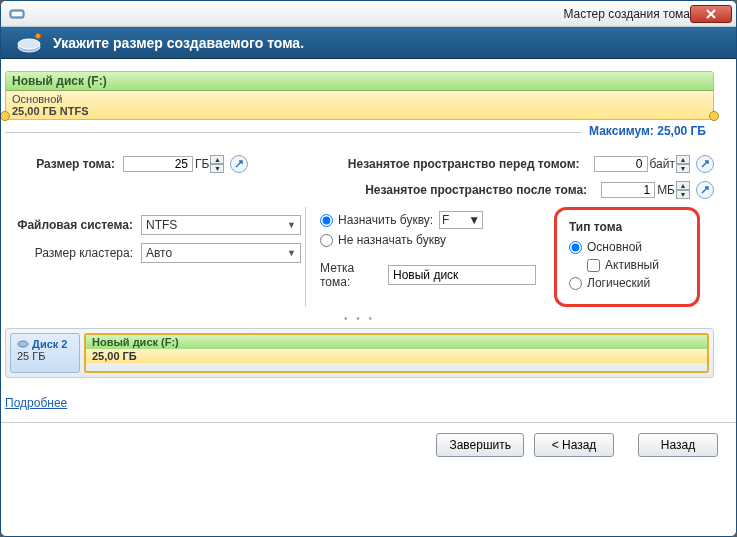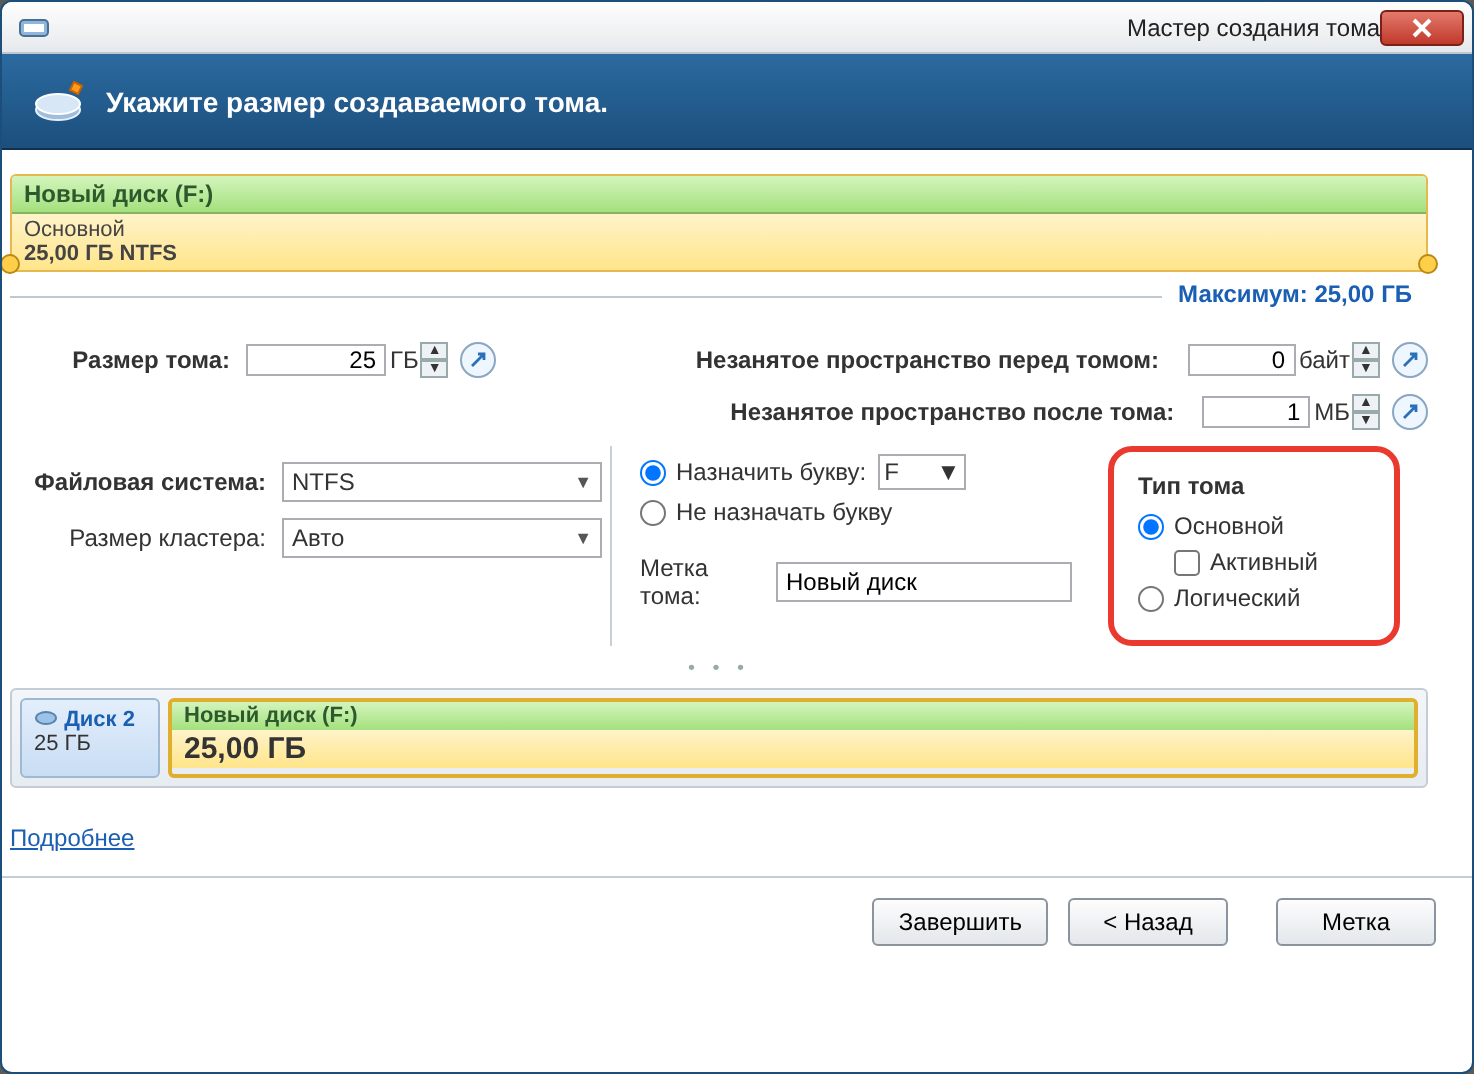--- a/index.html
+++ b/index.html
@@ -17,21 +17,21 @@
 .titlebar .app-icon { width: 16px; height: 16px; margin-right: 6px; }
 .titlebar .title { font-size: 12px; color: #222; flex: 1; }
 .closebtn {
   width: 42px; height: 18px; background: linear-gradient(#e27a6c,#c0392b);
   border: 1px solid #7a2017; border-radius: 3px; display:flex; align-items:center; justify-content:center;
   cursor:pointer;
 }
 .closebtn svg { width:10px; height:10px; }
 
 .banner {
-  height: 48px; background: linear-gradient(#2b6aa0, #1c4f7c);
+  height: 32px; background: linear-gradient(#2b6aa0, #1c4f7c);
   display: flex; align-items: center; padding: 0 14px; color: #fff;
   border-bottom: 1px solid #0e3150;
 }
 .banner .banner-icon { width: 28px; height: 28px; margin-right: 10px; }
 .banner .banner-text { font-size: 14px; font-weight: bold; }
 
 .content { padding: 12px 22px 0 4px; font-size: 12px; color:#333; }
 
 .volbar1 { border:1px solid #e6b84d; border-radius:3px; overflow:hidden; }
 .volbar1 .title {
@@ -94,21 +94,21 @@
   background: linear-gradient(#f3f6f9,#e7ecf1); border:1px solid #c4ccd5; border-radius:3px;
   padding:4px; display:flex; height:50px;
 }
 .diskinfo{
   width:70px; background:linear-gradient(#e3eefb,#c8ddf4); border:1px solid #9fb8d3; border-radius:3px;
   margin-right:4px; padding:4px 6px; font-size:11px;
 }
 .diskinfo b{font-weight:bold; color:#1a5fb4;}
 .diskvol{ flex:1; border:2px solid #e0af2f; border-radius:3px; overflow:hidden; }
 .diskvol .t{ background:linear-gradient(#d4f5bd,#a4e07e); padding:1px 6px; font-weight:bold; color:#2d5a2d; font-size:11px; }
-.diskvol .b{ background:linear-gradient(#fff3c9,#ffe58a); padding:1px 6px; font-weight:bold; font-size:15px; }
+.diskvol .b{ background:linear-gradient(#fff3c9,#ffe58a); padding:1px 6px; font-weight:bold; font-size:11px; }
 
 .morelink{ color:#1a5fb4; text-decoration:underline; font-size:12px; margin:18px 0 0 0; display:inline-block; cursor:pointer;}
 
 .footer{
   border-top:1px solid #c4ccd5; margin-top:12px; padding:10px 18px 0 0;
   display:flex; justify-content:flex-end; gap:10px;
 }
 .wbtn{
   min-width:80px; height:24px; border:1px solid #8a949e;
   background:linear-gradient(#fdfdfd,#e3e7eb); border-radius:3px;
@@ -289,16 +289,16 @@
       </div>
     </div>
 
     <a class="morelink">Подробнее</a>
 
   </div>
 
   <div class="footer">
     <button class="wbtn">Завершить</button>
     <button class="wbtn">&lt; Назад</button>
-    <button class="wbtn" style="margin-left:14px">Метка</button>
+    <button class="wbtn" style="margin-left:14px">Назад</button>
   </div>
 
 </div>
 
 </body></html>

